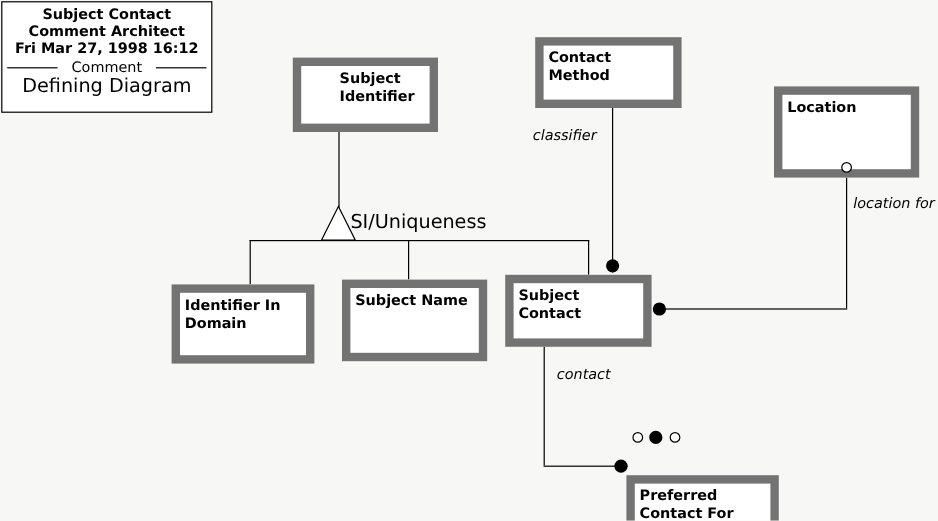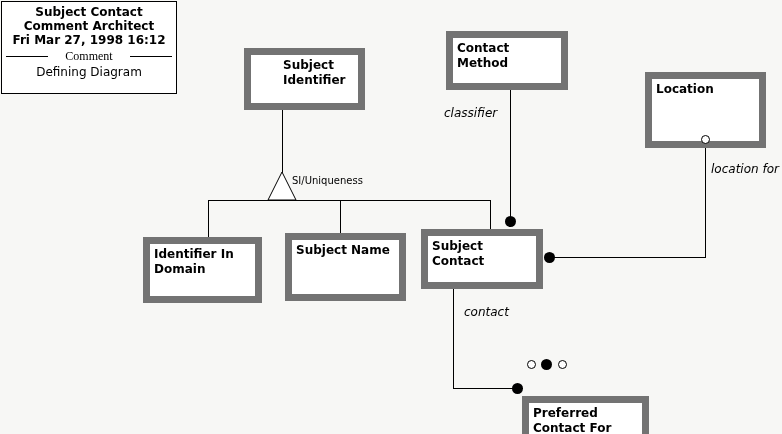--- a/index.html
+++ b/index.html
@@ -66,25 +66,24 @@
     border-top: 1px solid #000;
   }
   .comment-rule .bar.left  { left: 0;  width: 42px; }
   .comment-rule .bar.right { right: 0; width: 42px; }
   .comment-rule .lbl {
     position: absolute;
     left: 0; right: 0;
     top: 0;
     font-size: 12px;
     line-height: 14px;
-    font-family: Liberation Serif, serif;
   }
   #title-block .defline {
     line-height: 16px;
-    font-size: 12px;
+    font-size: 16px;
     padding-top: 1px;
   }
 
   
   .hline {
     position: absolute;
     height: 0;
     border-top: 1px solid #000;
     z-index: 2;
   }
@@ -116,21 +115,21 @@
     position: absolute;
     font-style: italic;
     font-size: 12px;
     color: #000;
     white-space: nowrap;
     z-index: 7;
     margin-top: 10px;
   }
   .gen-label {
     position: absolute;
-    font-size: 10px;
+    font-size: 16px;
     color: #000;
     white-space: nowrap;
     z-index: 7;
   }
   .tri {
     position: absolute;
     z-index: 4;
   }
 </style>
 </head>

